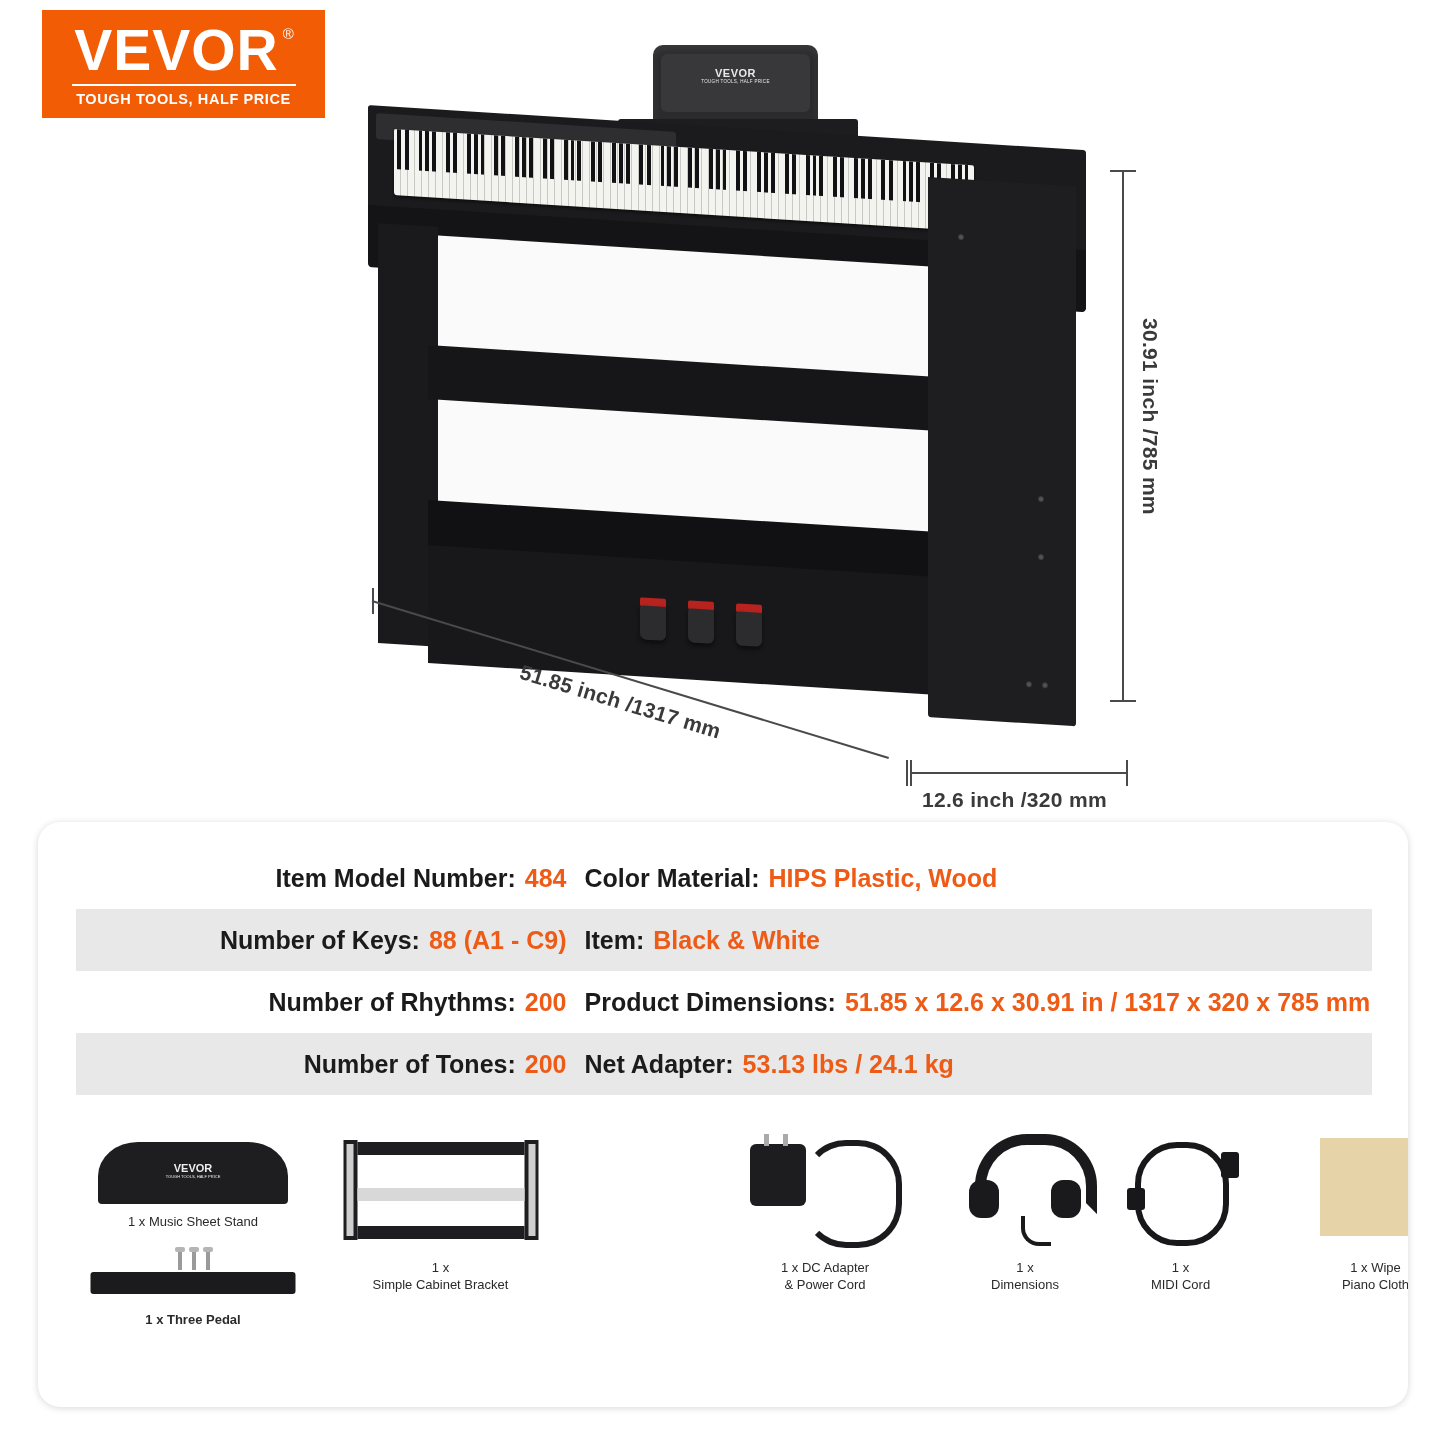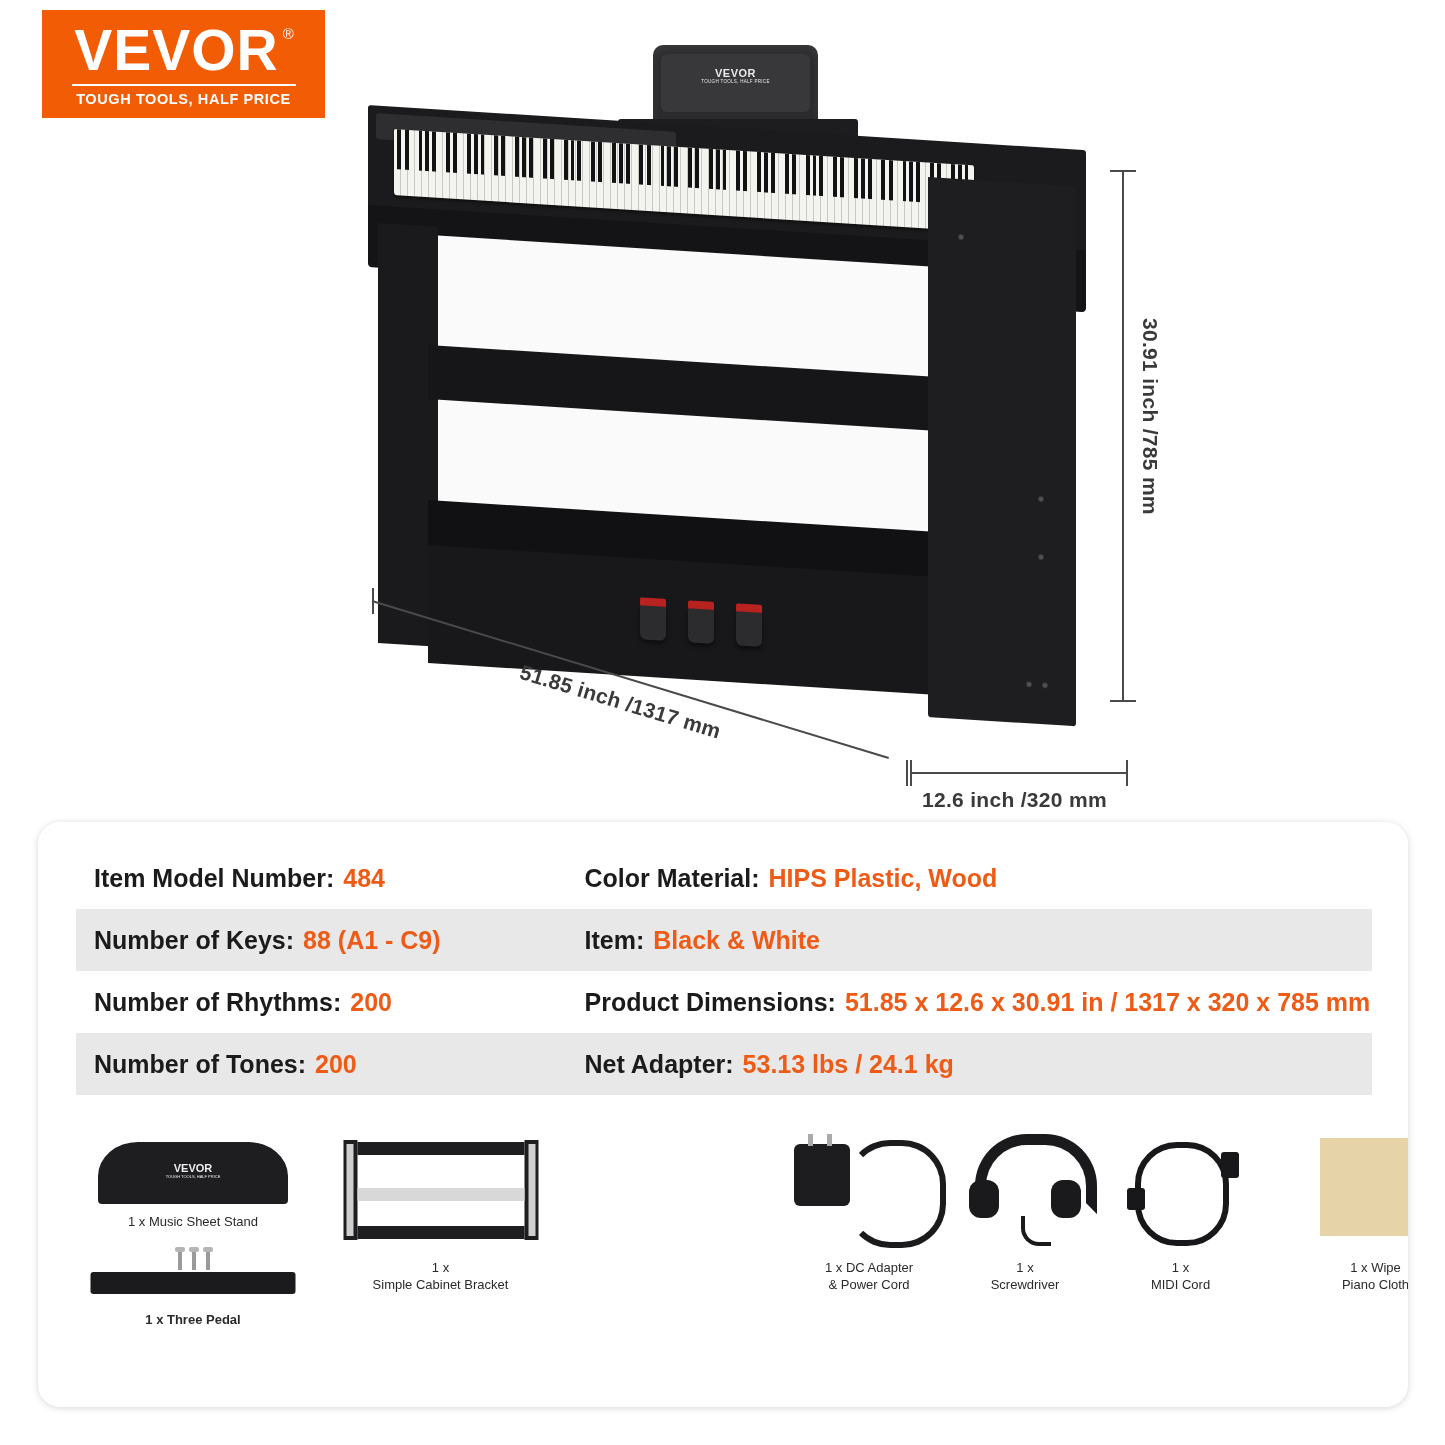--- a/index.html
+++ b/index.html
@@ -196,21 +196,21 @@
     overflow:hidden;
   }
   .spec-table{
     position:absolute; left:38px; top:25px; width:1296px;
   }
   .spec-row{
     display:flex; height:62px; align-items:center;
   }
   .spec-row.alt{ background:#e8e8e8; }
   .spec-cell{ display:flex; align-items:baseline; padding-left:18px; }
-  .spec-cell.c1{ width:480px; }
+  .spec-cell.c1{ width:480px;justify-content:flex-end; }
   .spec-cell.c2{ width:800px; }
   .spec-k{ font-size:25px; font-weight:bold; color:#1b1b1b; }
   .spec-v{ font-size:25px; font-weight:bold; color:#ee5b16; margin-left:9px; }
 
   
   .acc{
     position:absolute; left:40px; top:300px; width:1290px; height:265px;
   }
   .acc-item{
     position:absolute; text-align:center;
@@ -434,21 +434,21 @@
           <div class="br-rail" style="top:86px;"></div>
         </div>
       </div>
       <div class="acc-cap">
         <div>1 x</div>
         <div>Simple Cabinet Bracket</div>
       </div>
     </div>
 
 
-    <div class="acc-item" style="left:696px; top:10px; width:190px;">
+    <div class="acc-item" style="left:652px; top:10px; width:190px;">
       <div class="acc-art" style="height:122px;">
         <div class="art-adapter">
           <div class="ad-brick"></div>
           <div class="ad-prong"></div>
           <div class="ad-prong2"></div>
           <div class="ad-cord"></div>
         </div>
       </div>
       <div class="acc-cap">
         <div>1 x DC Adapter</div>
@@ -460,21 +460,21 @@
       <div class="acc-art" style="height:122px;">
         <div class="art-hp">
           <div class="hp-band"></div>
           <div class="hp-cup" style="left:4px;"></div>
           <div class="hp-cup" style="right:4px;"></div>
           <div class="hp-wire"></div>
         </div>
       </div>
       <div class="acc-cap">
         <div>1 x</div>
-        <div>Screwdriver</div>
+        <div>Dimensions</div>
       </div>
     </div>
 
     <div class="acc-item" style="left:1020px; top:10px; width:165px;">
       <div class="acc-art" style="height:122px;">
         <div class="art-midi">
           <div class="midi-loop"></div>
           <div class="midi-plug" style="left:6px; top:52px;"></div>
           <div class="midi-plug" style="right:2px; top:16px; height:26px;"></div>
         </div>

